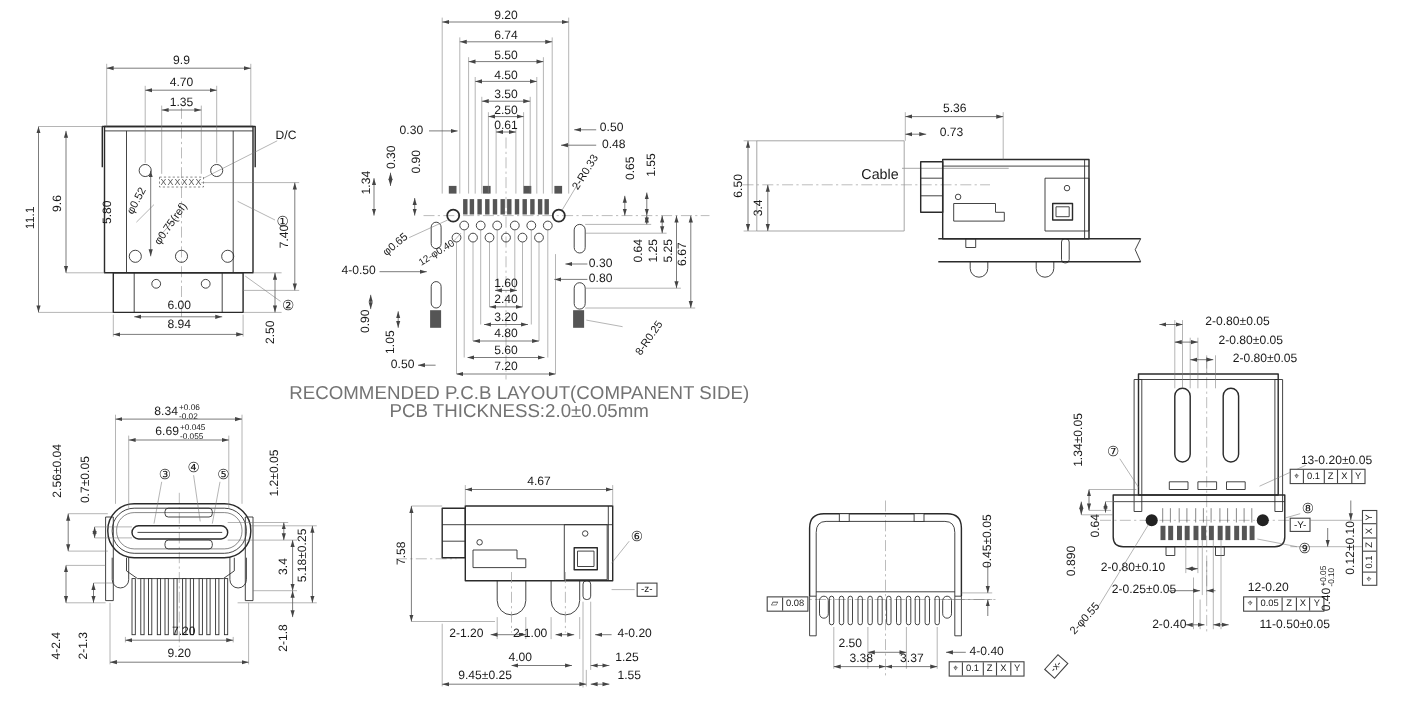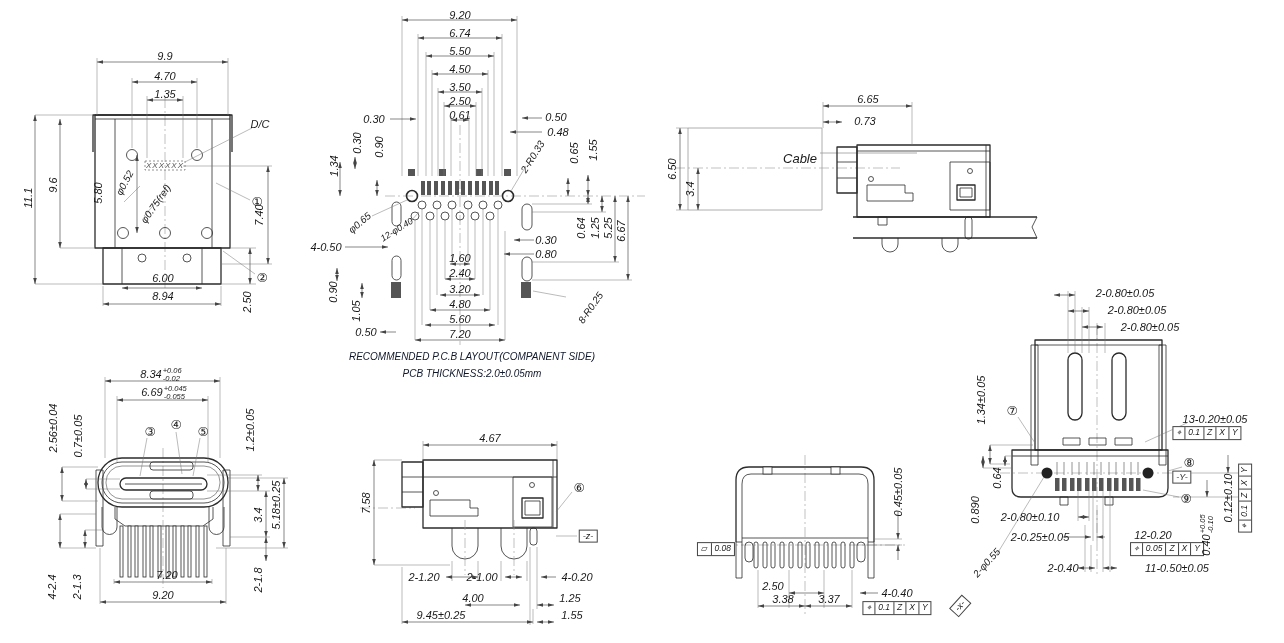--- a/index.html
+++ b/index.html
@@ -1,26 +1,26 @@
 <!DOCTYPE html>
 <html><head>
 <meta charset="utf-8">
 <style>
   html,body{margin:0;padding:0;background:#fff;}
   .sheet{position:relative;width:1284px;height:643px;background:#fff;overflow:hidden;
          font-family:"Liberation Sans","DejaVu Sans",sans-serif;color:#1a1a1a;}
-  .view{position:absolute;font-style:italic;}
+  .view{position:absolute;}
   .view svg{position:absolute;left:0;top:0;overflow:visible;}
   .d{position:absolute;font-size:11px;line-height:1;white-space:nowrap;
      transform:translate(-50%,-50%);z-index:3;background:transparent;}
   .v{transform:translate(-50%,-50%) rotate(-90deg);}
   .dg{font-size:10px;}
   .circ{font-size:12.5px;color:#222;}
   .mark{font-size:8px;letter-spacing:1px;color:#555;}
-  .note{font-size:10px;color:#0f172a;}
+  .note{font-size:17px;color:#737373;}
   .dimflex{display:inline-flex;align-items:center;gap:1px;}
   .tol{display:inline-flex;flex-direction:column;font-size:7.5px;line-height:1.05;text-align:left;}
   .fcfi{display:inline-flex;border:1px solid #444;background:#fff;font-size:8.5px;line-height:1.15;}
   .fcfi b{font-weight:400;padding:1px 3px;border-left:1px solid #444;}
   .fcfi b:first-child{border-left:none;}
   .flagi{display:inline-block;border:1px solid #444;background:#fff;font-size:9px;line-height:1.2;padding:0 3px;}
   
   .out{fill:none;stroke:#2b2b2b;stroke-width:1.3;stroke-linejoin:round;}
   .o2{fill:none;stroke:#2b2b2b;stroke-width:.8;stroke-linejoin:round;}
   .o3{fill:none;stroke:#3a3a3a;stroke-width:.55;}
@@ -307,21 +307,21 @@
 
       <line class="ex" x1="163" y1="17" x2="163" y2="43"></line>
         <line class="ex" x1="252" y1="17" x2="252" y2="60"></line>
       <line class="dm" x1="163" y1="21" x2="252" y2="21" marker-start="url(#a3)" marker-end="url(#a3)"></line>
       <line class="dm" x1="163" y1="37" x2="182" y2="37" marker-start="url(#a3)" marker-end="url(#a3)"></line>
       <line class="ex" x1="16" y1="43" x2="28" y2="43"></line>
         <line class="ex" x1="16" y1="125" x2="28" y2="125"></line>
       <line class="dm" x1="20" y1="43" x2="20" y2="125" marker-start="url(#a3)" marker-end="url(#a3)"></line>
       <line class="dm" x1="38" y1="83" x2="38" y2="125" marker-start="url(#a3)" marker-end="url(#a3)"></line>
     </svg>
-    <span class="d" style="left:208px;top:14px">6.65</span>
+    <span class="d" style="left:208px;top:14px">5.36</span>
     <span class="d" style="left:205px;top:36px">0.73</span>
     <span class="d" style="left:140px;top:73px;font-size:13px">Cable</span>
     <span class="d v" style="left:12px;top:84px">6.50</span>
     <span class="d v" style="left:30px;top:104px">3.4</span>
   </div>
 
   <div class="view" style="left:30px;top:370px;width:270px;height:268px">
     <svg width="270" height="268">
       <defs>
           <marker id="a4" viewBox="0 0 8 6" refX="8" refY="3" markerWidth="9" markerHeight="7" orient="auto-start-reverse">

